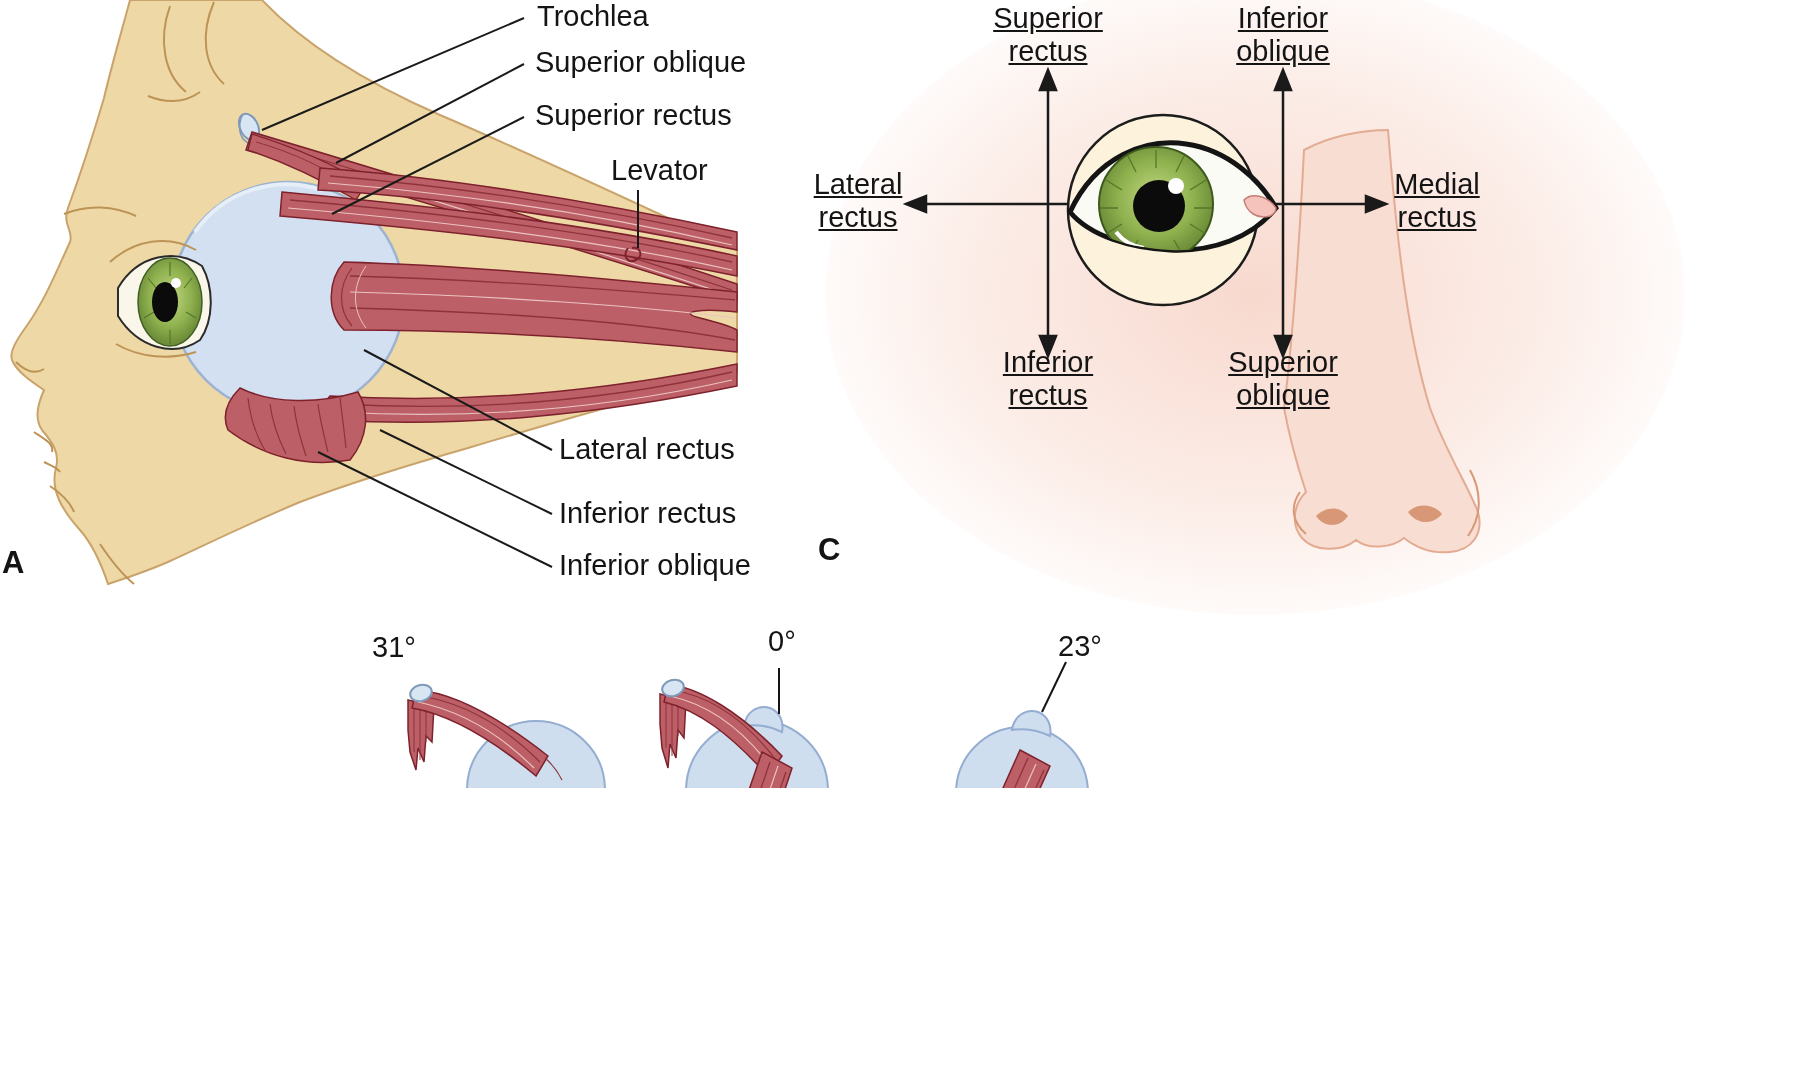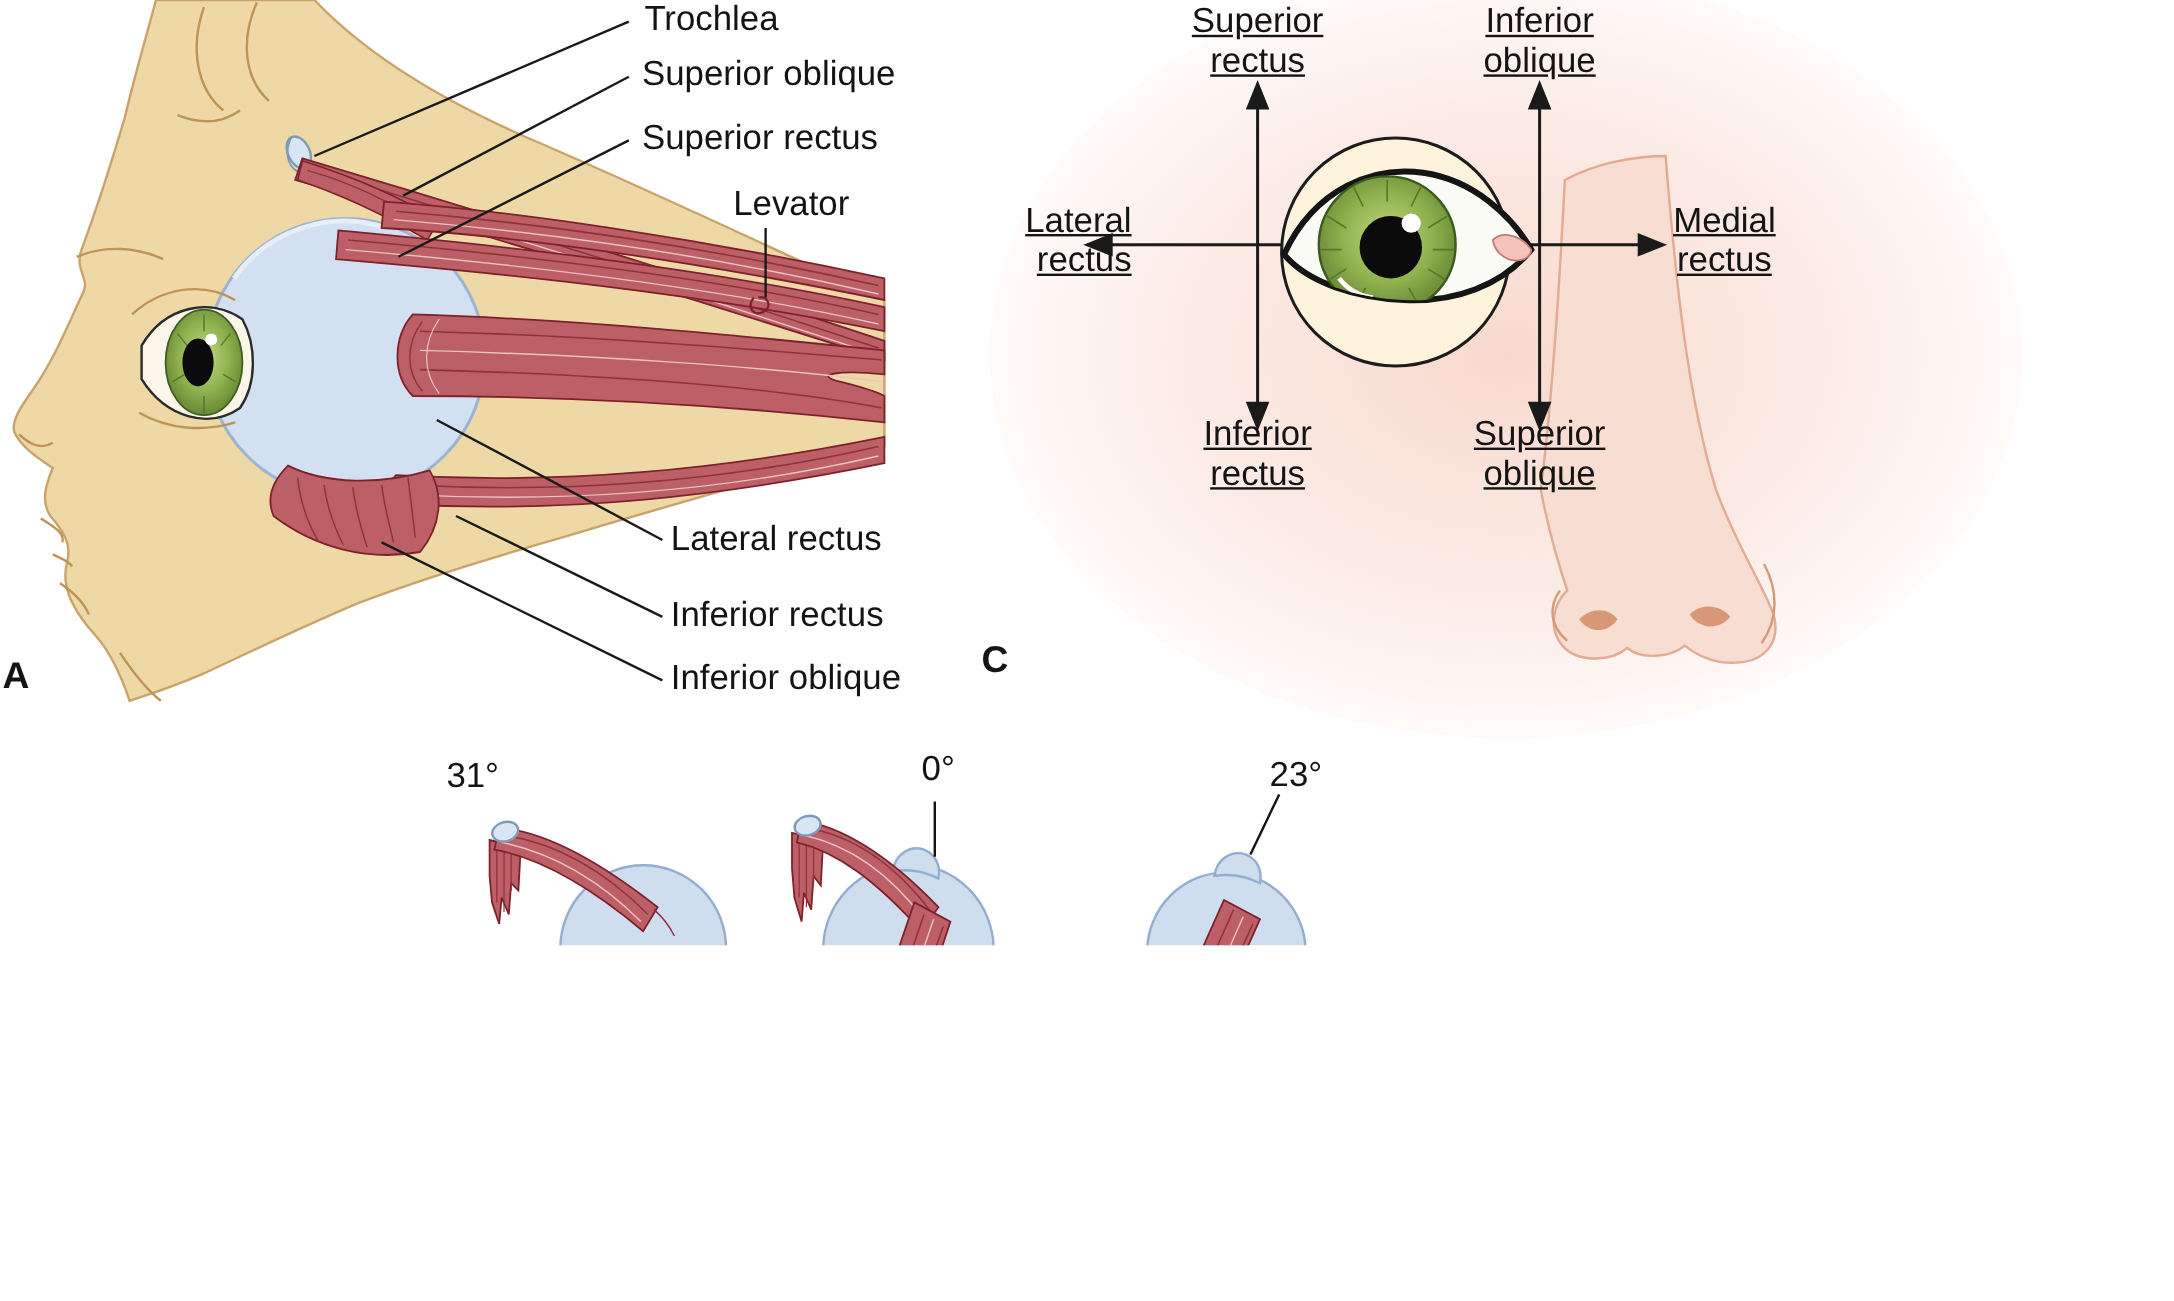--- a/index.html
+++ b/index.html
@@ -280,21 +280,21 @@
   <div class="lbl" style="left:583px; top:154px;margin-left:28px;">Levator</div>
   <div class="lbl" style="left:559px; top:433px;">Lateral rectus</div>
   <div class="lbl" style="left:559px; top:497px;">Inferior rectus</div>
   <div class="lbl" style="left:559px; top:549px;">Inferior oblique</div>
   <div class="panel-letter" style="left:2px; top:545px;">A</div>
 
   <div class="lbl center" style="left:963px;  top:2px;">Superior
 rectus</div>
   <div class="lbl center" style="left:1198px; top:2px;">Inferior
 oblique</div>
-  <div class="lbl center" style="left:773px;  top:168px;text-align:right;">Lateral
+  <div class="lbl center" style="left:773px;  top:168px;">Lateral
 rectus</div>
   <div class="lbl center" style="left:1352px; top:168px;">Medial
 rectus</div>
   <div class="lbl center" style="left:963px;  top:346px;">Inferior
 rectus</div>
   <div class="lbl center" style="left:1198px; top:346px;">Superior
 oblique</div>
   <div class="panel-letter" style="left:818px; top:532px;">C</div>
 
   <div class="lbl" style="left:372px;  top:631px;">31°</div>

